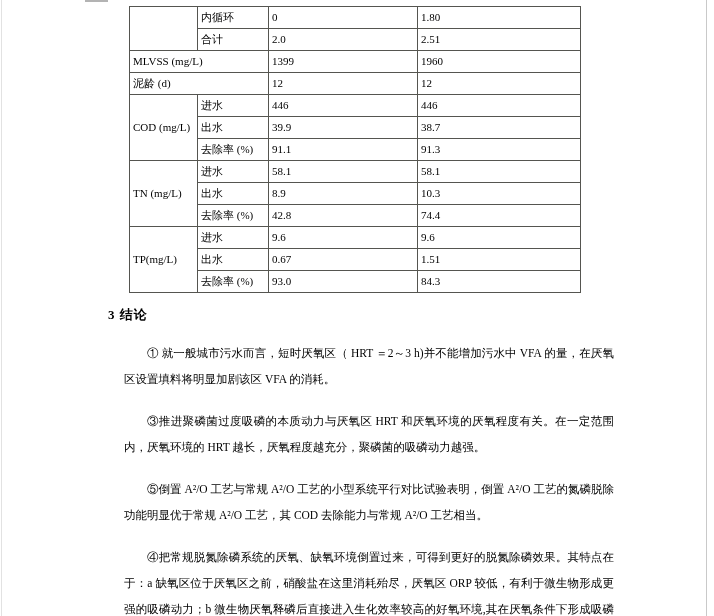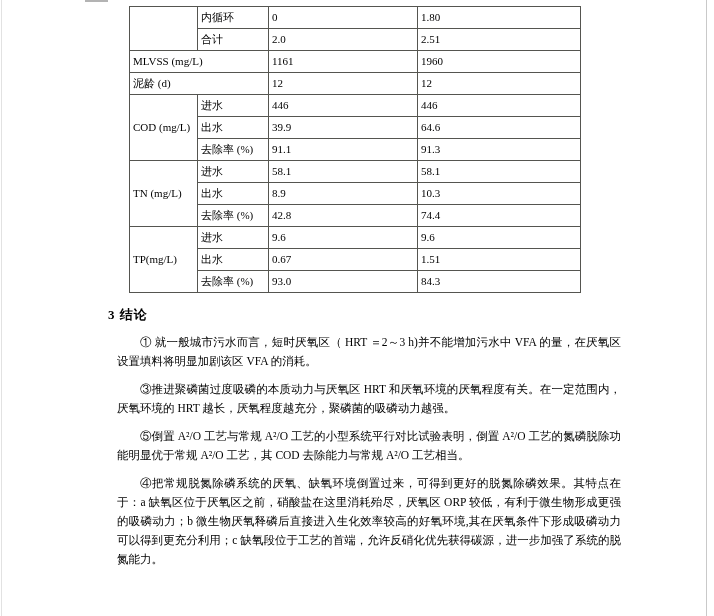--- a/index.html
+++ b/index.html
@@ -44,24 +44,24 @@
   }
   .conclusion-heading {
     font-size:13px;
     font-weight:bold;
     line-height:18px;
     margin-bottom:5px;
     letter-spacing:1px;
   }
   .conclusion p {
     font-size:11.5px;
-    line-height:19px;
+    line-height:26px;
     text-indent:2em;
     text-align:justify;
-    margin:9px;
+    margin:16px;
   }
 </style>
 </head>
 <body>
 
 <div class="page-edge-left"></div>
 <div class="page-edge-right"></div>
 <div class="top-clipped-mark"></div>
 
 <table class="data-table">
@@ -78,39 +78,39 @@
       <td>0</td>
       <td>1.80</td>
     </tr>
     <tr>
       <td>合计</td>
       <td>2.0</td>
       <td>2.51</td>
     </tr>
     <tr>
       <td colspan="2">MLVSS (mg/L)</td>
-      <td>1161</td>
+      <td>1399</td>
       <td>1960</td>
     </tr>
     <tr>
       <td colspan="2">泥龄 (d)</td>
       <td>12</td>
       <td>12</td>
     </tr>
 
     <tr>
       <td rowspan="3">COD (mg/L)</td>
       <td>进水</td>
       <td>446</td>
       <td>446</td>
     </tr>
     <tr>
       <td>出水</td>
       <td>39.9</td>
-      <td>64.6</td>
+      <td>38.7</td>
     </tr>
     <tr>
       <td>去除率 (%)</td>
       <td>91.1</td>
       <td>91.3</td>
     </tr>
 
     <tr>
       <td rowspan="3">TN (mg/L)</td>
       <td>进水</td>

